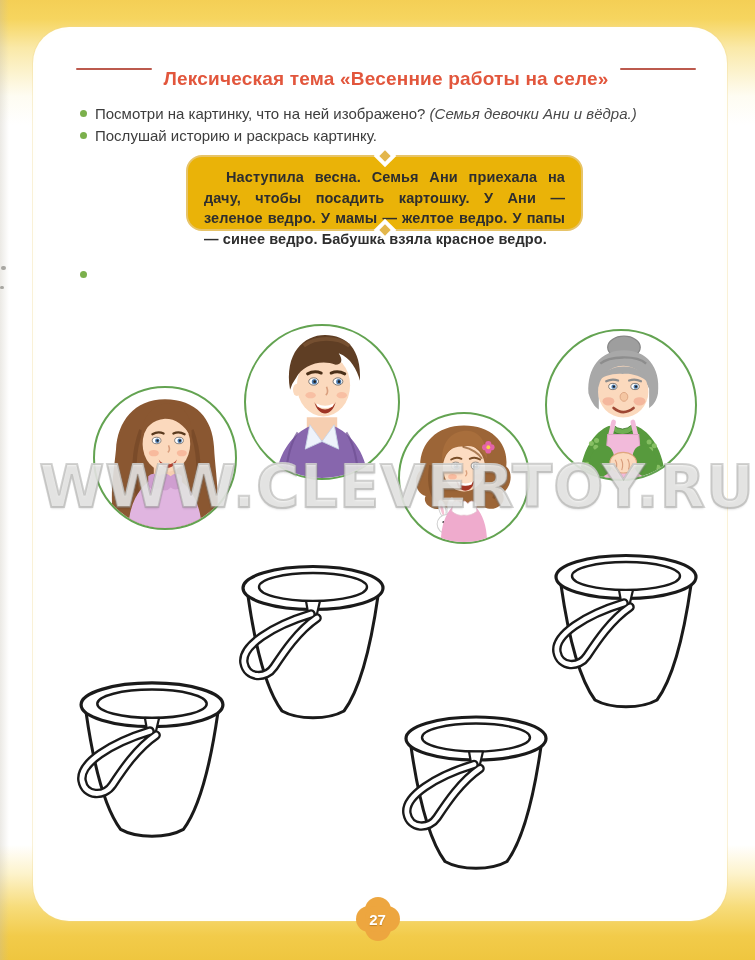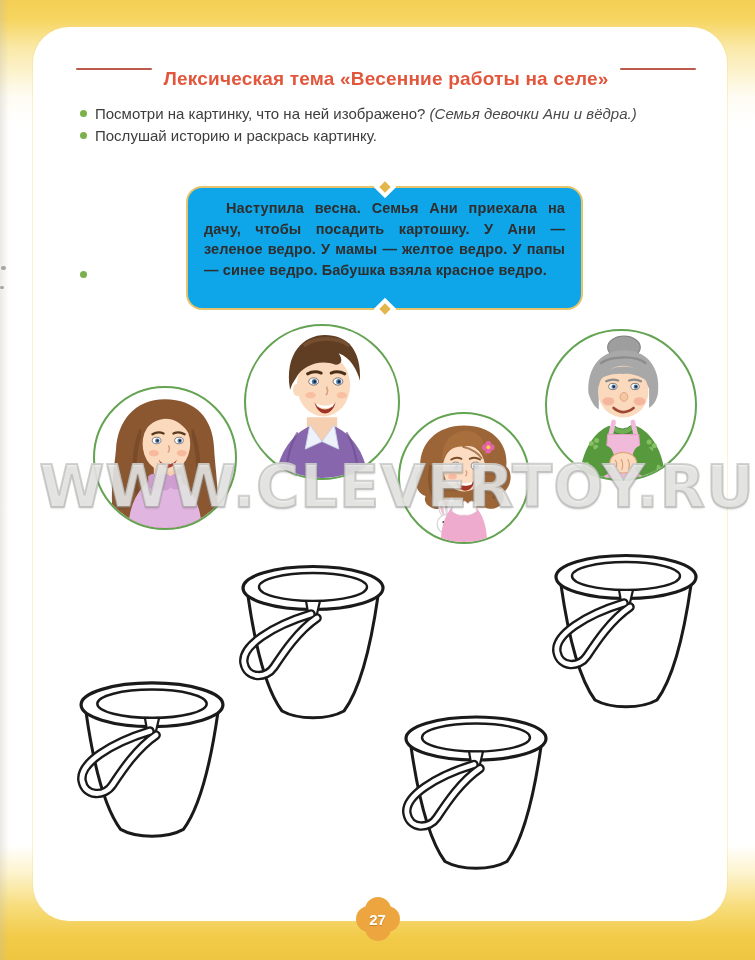--- a/index.html
+++ b/index.html
@@ -19,24 +19,23 @@
     box-shadow:0 0 0 1px rgba(242,216,140,.35);
   }
   .title-row{position:absolute;left:40px;right:28px;top:38px;display:flex;align-items:flex-start;gap:12px;}
   .title-line{flex:1;height:2px;background:#bc5a4e;border-radius:1px;}
   .page-title{white-space:nowrap;font-size:19px;font-weight:bold;color:#e2563c;letter-spacing:.2px;}
   .task{position:absolute;left:44px;right:30px;display:flex;gap:8px;align-items:flex-start;
     font-size:15px;color:#3d3d3d;line-height:1.25;}
   .dot{width:7px;height:7px;border-radius:50%;background:#7bb04c;margin-top:5px;flex:0 0 auto;}
   .task .ans{font-style:italic;color:#4a4a4a;}
   .story-box{
-    position:absolute;left:150px;top:125px;width:397px;height:124px;box-sizing:border-box;
-    border:2px solid #e7c469;border-radius:16px;background:#0ea5e9;
+    position:absolute;left:150px;top:125px;width:397px;height:76px;box-sizing:border-box;
+    border:2px solid #e7c469;border-radius:16px;background:#eab308;
     padding:10px 16px 8px 16px;
-    margin-top:31px;
   }
   .story-text{font-size:14.5px;font-weight:bold;color:#2e2e2e;line-height:1.42;
     text-align:justify;text-indent:22px;letter-spacing:.1px;}
   .diamond{position:absolute;left:50%;width:8px;height:8px;background:#e3b64b;
     transform:translateX(-50%) rotate(45deg);box-shadow:0 0 0 4px #ffffff;}
   .diamond.top{top:-5px;} .diamond.bottom{bottom:-5px;}
   .portrait{position:absolute;border:2px solid #63a351;border-radius:50%;
     overflow:hidden;background:#fff;box-sizing:border-box;}
   .portrait svg{display:block;width:100%;height:100%;}
   .bucket{position:absolute;}

